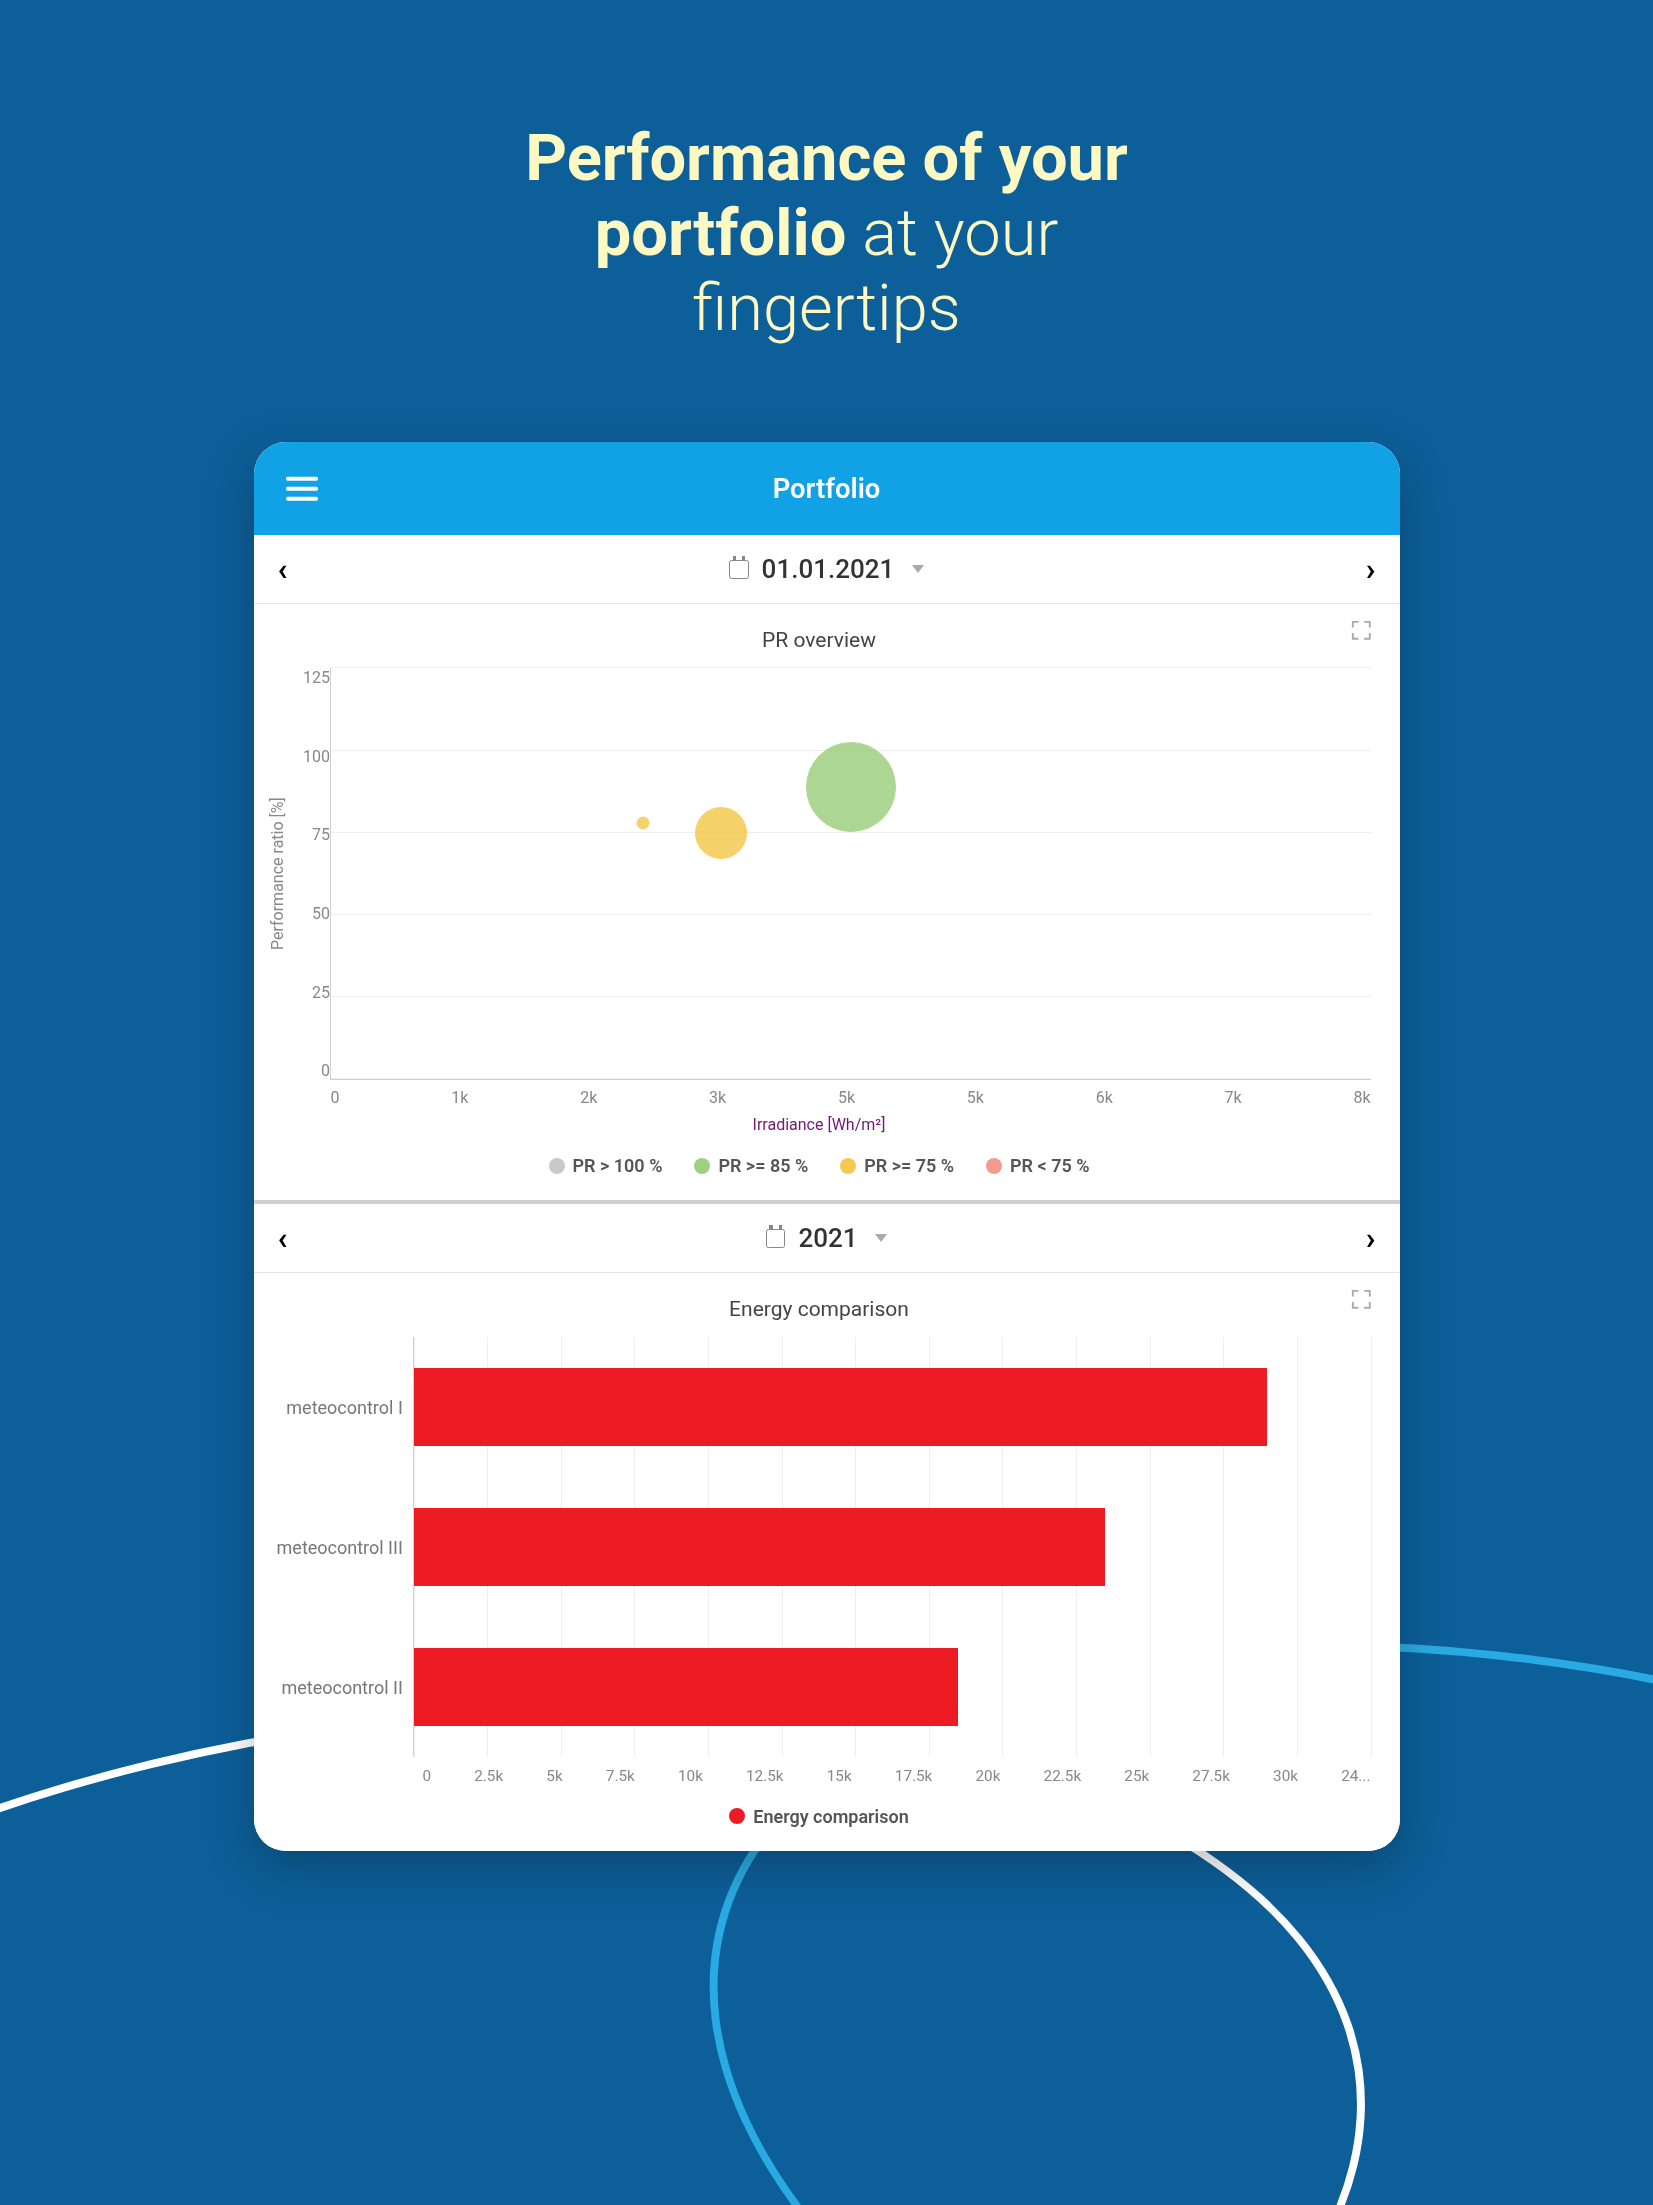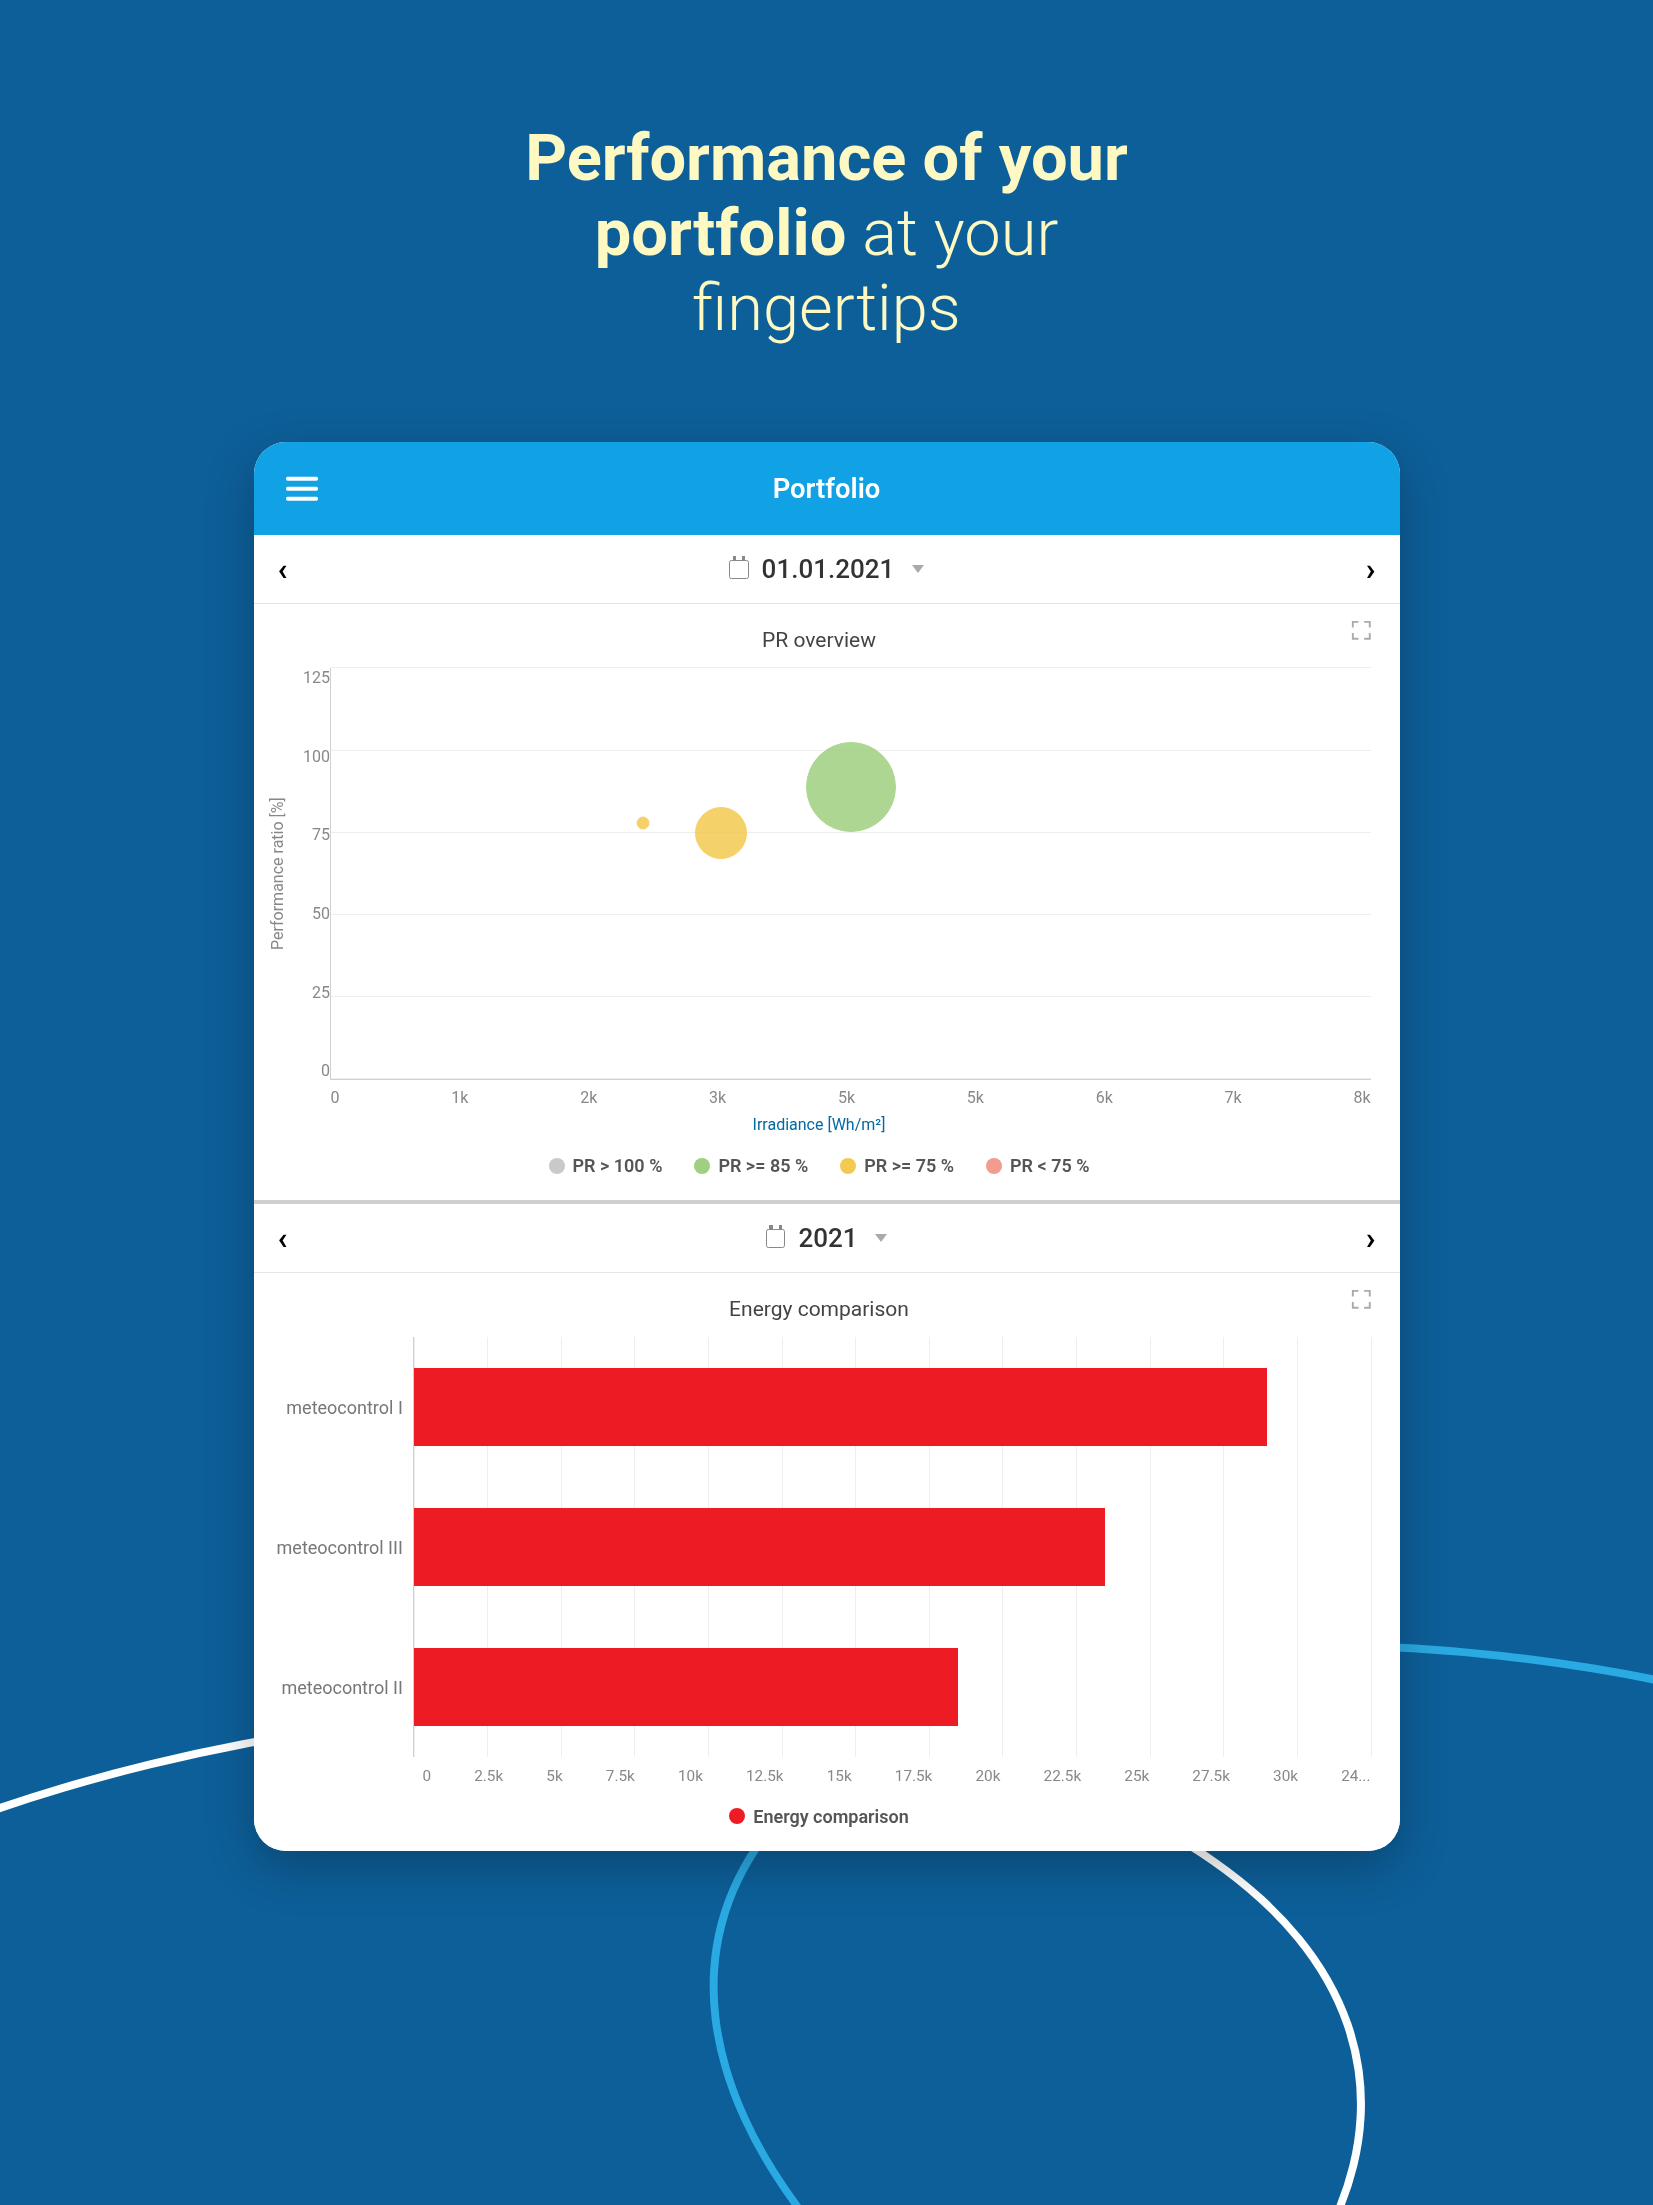--- a/index.html
+++ b/index.html
@@ -197,21 +197,21 @@
 .x-ticks {
   display:flex;
   justify-content:space-between;
   font-size:16px;
   color:#888;
   margin:8px 0 0 63px;
 }
 .x-axis-label {
   text-align:center;
   font-size:16px;
-  color:#0369a1;
+  color:#701a75;
   margin-top:8px;
 }
 .legend-row {
   display:flex;
   justify-content:center;
   gap:32px;
   margin-top:21px;
   font-size:18px;
   color:#555;
   font-weight:600;

